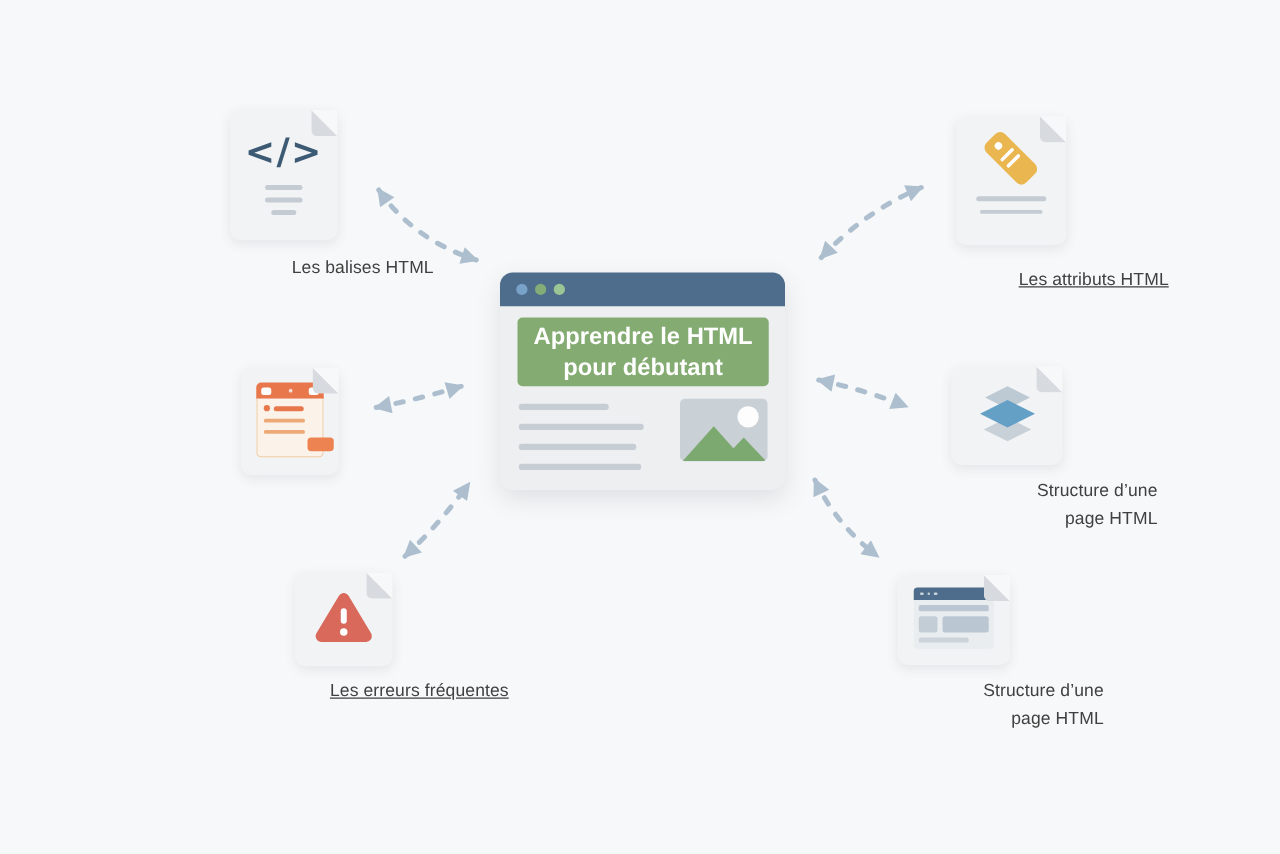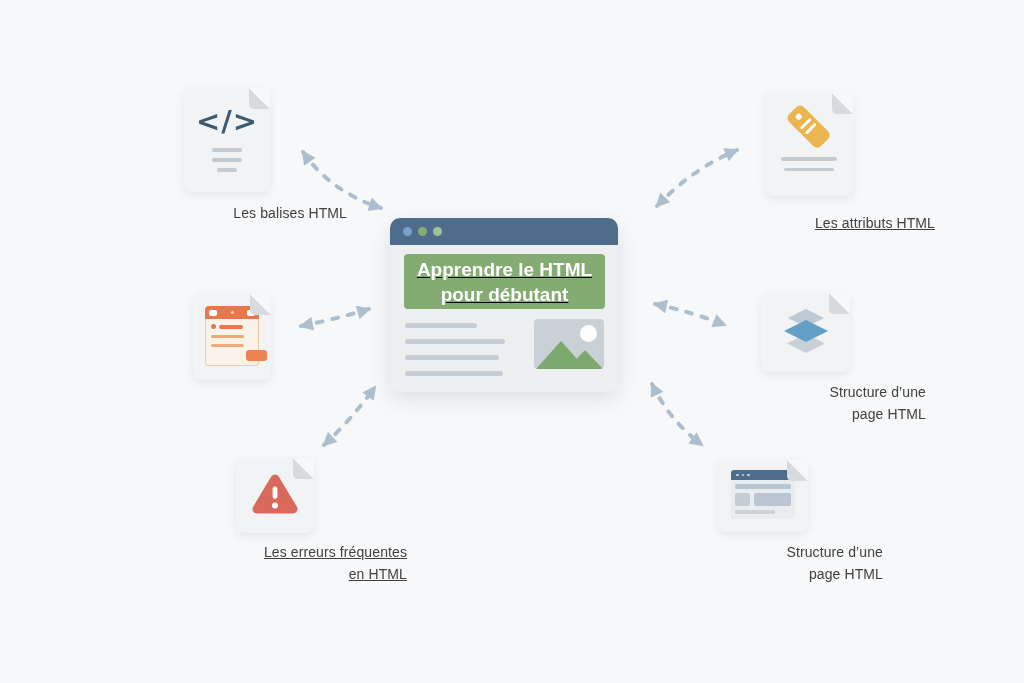--- a/index.html
+++ b/index.html
@@ -33,22 +33,22 @@
   .mf-dot{width:3px;height:3px;background:rgba(255,255,255,.75);border-radius:50%;}
   .mf-body{height:47px;background:#fbf3ea;border:1.5px solid #f2cba3;border-top:none;
        border-radius:0 0 4px 4px;padding:5px 5px 0 5px;box-sizing:border-box;}
   .mf-row1{display:flex;align-items:center;gap:3px;margin-bottom:6px;}
   .mf-rdot{width:5px;height:5px;border-radius:50%;background:#e8784c;}
   .mf-bar1{width:24px;height:4px;border-radius:2px;background:#e8784c;}
   .mf-bar2{width:33px;height:3px;border-radius:2px;background:#edaa76;margin-bottom:6px;}
   .mf-btn{position:absolute;right:-8px;bottom:7px;width:21px;height:11px;background:#ee8352;border-radius:3px;}
 
   
-  .browser{position:absolute;left:390px;top:218px;width:228px;height:174px;border-radius:10px;
-       background:#edeff1;box-shadow:0 7px 20px rgba(70,82,100,.14);text-decoration:underline;}
+  .browser{position:absolute;left:400px;top:218px;width:228px;height:174px;border-radius:10px;
+       background:#edeff1;box-shadow:0 7px 20px rgba(70,82,100,.14);}
   .browser-bar{height:27px;background:#4e6d8c;border-radius:10px 10px 0 0;display:flex;align-items:center;
        padding-left:13px;gap:6px;}
   .bdot{width:9px;height:9px;border-radius:50%;}
   .bdot.b1{background:#79a2c9;} .bdot.b2{background:#83ac76;} .bdot.b3{background:#9cc596;}
   .banner{margin:9px 13px 0 14px;height:55px;background:#84ac72;border-radius:4px;
        display:flex;align-items:center;justify-content:center;}
   .banner-text{color:#ffffff;font-weight:700;font-size:19px;line-height:25px;text-align:center;width:180px;}
   .b-content{margin:10px 14px 0 15px;display:flex;justify-content:space-between;}
   .b-lines{display:flex;flex-direction:column;gap:11px;padding-top:4px;}
   .b-line{height:5px;border-radius:2.5px;background:#c6cdd4;}
@@ -138,21 +138,20 @@
 
   <div class="doc" style="left:236px;top:458px;width:78px;height:75px;">
     <svg style="margin-top:14px" width="48" height="44" viewBox="0 0 48 44">
       <path d="M24 7 L42 37 L6 37 Z" fill="#d9695a" stroke="#d9695a" stroke-width="9" stroke-linejoin="round"></path>
       <rect x="21.6" y="14.5" width="4.8" height="12.5" rx="2.4" fill="#ffffff"></rect>
       <circle cx="24" cy="33.5" r="3" fill="#ffffff"></circle>
     </svg>
   </div>
   <div class="node-label" style="left:147px;top:541px;width:260px;text-decoration:underline;">
     <span>Les erreurs fréquentes</span>
-    <span>en HTML</span>
   </div>
 
   <div class="doc" style="left:765px;top:93px;width:88px;height:103px;">
     <svg style="margin-top:8px" width="52" height="52" viewBox="0 0 52 52">
       <g transform="rotate(45 26 26)">
         <rect x="3" y="15.5" width="45" height="21" rx="5.5" fill="#eab64f"></rect>
         <circle cx="11.5" cy="26" r="3" fill="#ffffff"></circle>
         <rect x="20" y="19" width="2.8" height="14" rx="1.4" fill="#ffffff"></rect>
         <rect x="27" y="19" width="2.8" height="14" rx="1.4" fill="#ffffff"></rect>
       </g>

